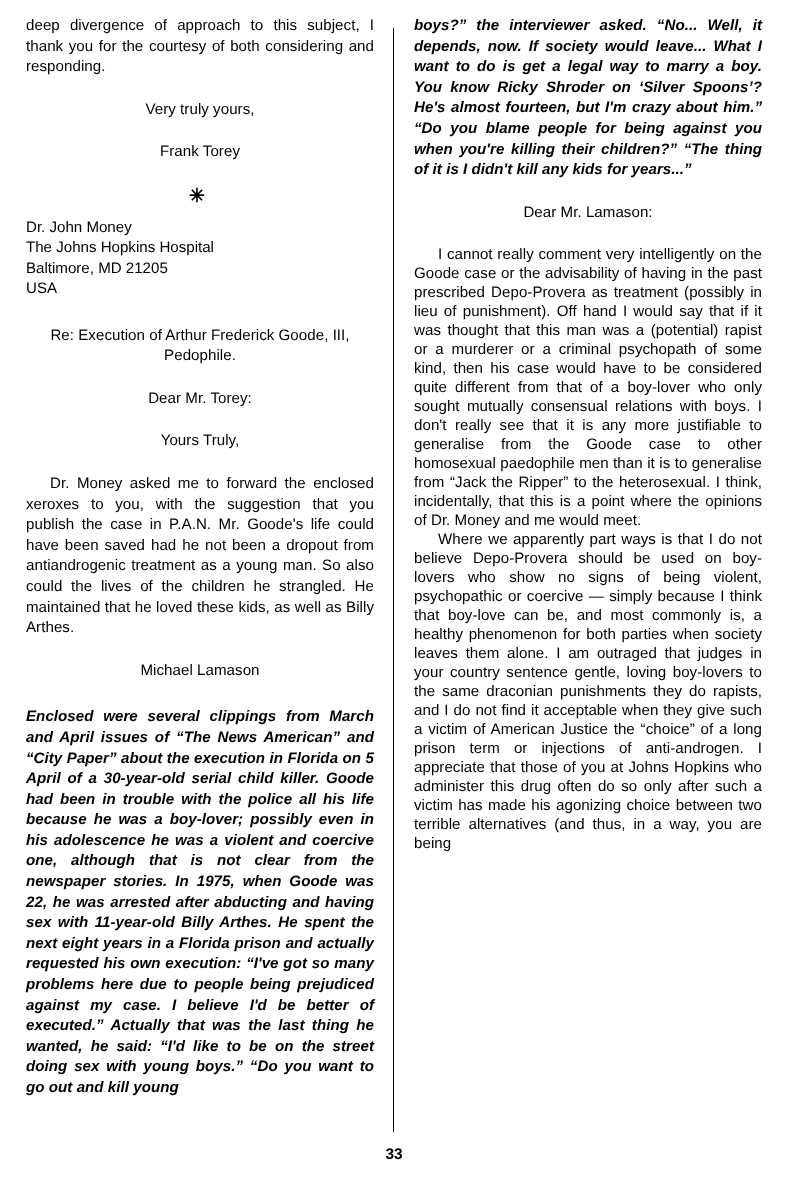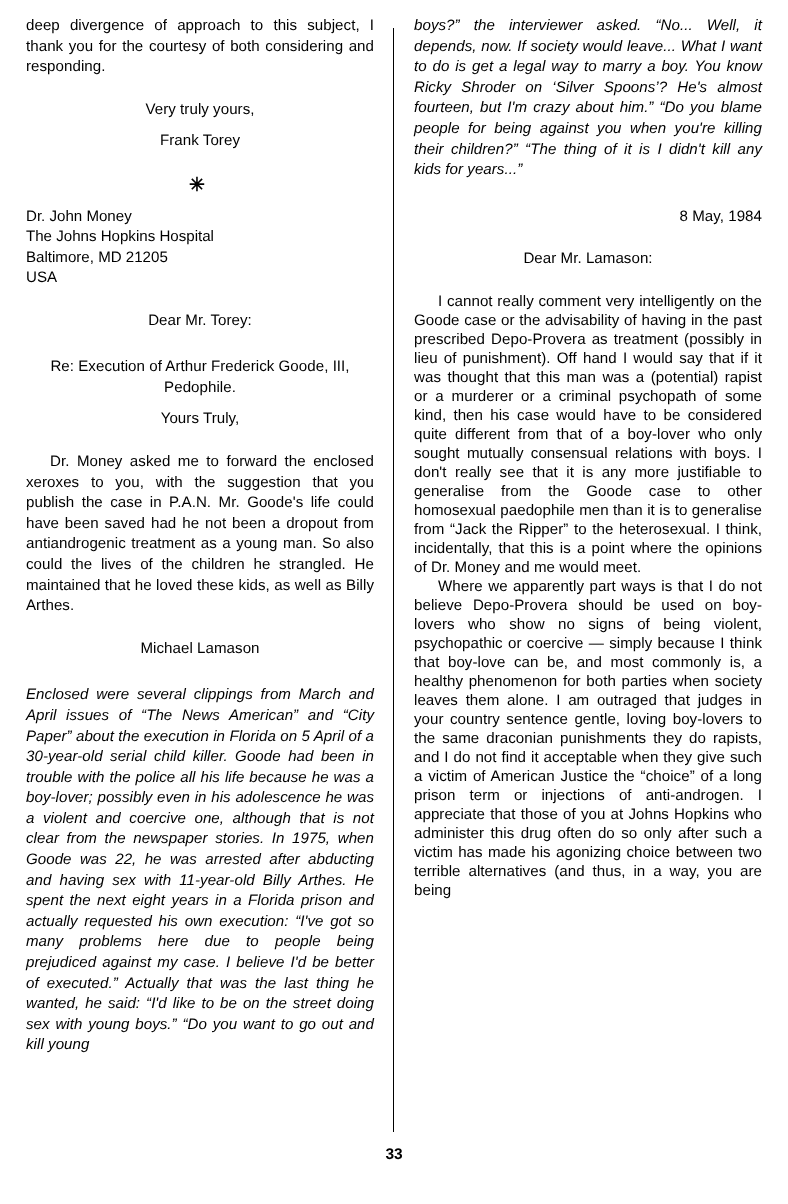--- a/index.html
+++ b/index.html
@@ -48,23 +48,23 @@
   p {
     margin: 0;
     font-size: 15.1px;
     line-height: 20.6px;
     text-align: justify;
     -webkit-hyphens: none;
     hyphens: none;
     letter-spacing: 0.05px;
   }
   p.roman  { font-style: normal; }
-  p.italic { font-style: italic; font-weight: 400; }
+  p.italic { font-style: italic; font-weight: 700; }
   p.indent { text-indent: 24px; }
-  p.gap-sm { margin-top: 11px; }
+  p.gap-sm { margin-top: 22px; }
   p.gap-md { margin-top: 22px; }
   p.gap-lg { margin-top: 26px; }
   p.flush  { text-align: center; }
   p.right  { text-align: right; }
   p.tight  { line-height: 19px; }
 
   .ornament {
     text-align: center;
     font-size: 19px;
     line-height: 20px;
@@ -112,39 +112,38 @@
 
       <div class="ornament">✳</div>
 
       <div class="address">
         <div>Dr. John Money</div>
         <div>The Johns Hopkins Hospital</div>
         <div>Baltimore, MD 21205</div>
         <div>USA</div>
       </div>
 
+      <p class="roman flush gap-lg">Re: Execution of Arthur Frederick Goode, III, Pedophile.</p>
+
       <p class="roman flush gap-md">Dear Mr. Torey:</p>
-
-      <p class="roman flush gap-lg">Re: Execution of Arthur Frederick Goode, III, Pedophile.</p>
 
       <p class="roman flush gap-sm">Yours Truly,</p>
 
       <p class="roman indent gap-md">Dr. Money asked me to forward the enclosed xeroxes to you, with the suggestion that you publish the case in P.A.N. Mr. Goode's life could have been saved had he not been a dropout from antiandrogenic treatment as a young man. So also could the lives of the children he strangled. He maintained that he loved these kids, as well as Billy Arthes.</p>
 
       <p class="roman flush gap-md">Michael Lamason</p>
 
       <p class="italic gap-lg">Enclosed were several clippings from March and April issues of “The News American” and “City Paper” about the execution in Florida on 5 April of a 30-year-old serial child killer. Goode had been in trouble with the police all his life because he was a boy-lover; possibly even in his adolescence he was a violent and coercive one, although that is not clear from the newspaper stories. In 1975, when Goode was 22, he was arrested after abducting and having sex with 11-year-old Billy Arthes. He spent the next eight years in a Florida prison and actually requested his own execution: “I've got so many problems here due to people being prejudiced against my case. I believe I'd be better of executed.” Actually that was the last thing he wanted, he said: “I'd like to be on the street doing sex with young boys.” “Do you want to go out and kill young</p>
 
     </div>
 
     <div class="col col-right">
 
       <p class="italic">boys?” the interviewer asked. “No... Well, it depends, now. If society would leave... What I want to do is get a legal way to marry a boy. You know Ricky Shroder on ‘Silver Spoons’? He's almost fourteen, but I'm crazy about him.” “Do you blame people for being against you when you're killing their children?” “The thing of it is I didn't kill any kids for years...”</p>
 
-      <p class="roman right gap-lg">8 May, 1984</p>
 
       <p class="roman flush gap-md">Dear Mr. Lamason:</p>
 
       <p class="roman indent gap-md tight">I cannot really comment very intelligently on the Goode case or the advisability of having in the past prescribed Depo-Provera as treatment (possibly in lieu of punishment). Off hand I would say that if it was thought that this man was a (potential) rapist or a murderer or a criminal psychopath of some kind, then his case would have to be considered quite different from that of a boy-lover who only sought mutually consensual relations with boys. I don't really see that it is any more justifiable to generalise from the Goode case to other homosexual paedophile men than it is to generalise from “Jack the Ripper” to the heterosexual. I think, incidentally, that this is a point where the opinions of Dr. Money and me would meet.</p>
 
       <p class="roman indent tight">Where we apparently part ways is that I do not believe Depo-Provera should be used on boy-lovers who show no signs of being violent, psychopathic or coercive — simply because I think that boy-love can be, and most commonly is, a healthy phenomenon for both parties when society leaves them alone. I am outraged that judges in your country sentence gentle, loving boy-lovers to the same draconian punishments they do rapists, and I do not find it acceptable when they give such a victim of American Justice the “choice” of a long prison term or injections of anti-androgen. I appreciate that those of you at Johns Hopkins who administer this drug often do so only after such a victim has made his agonizing choice between two terrible alternatives (and thus, in a way, you are being</p>
 
     </div>
   </div>
 

